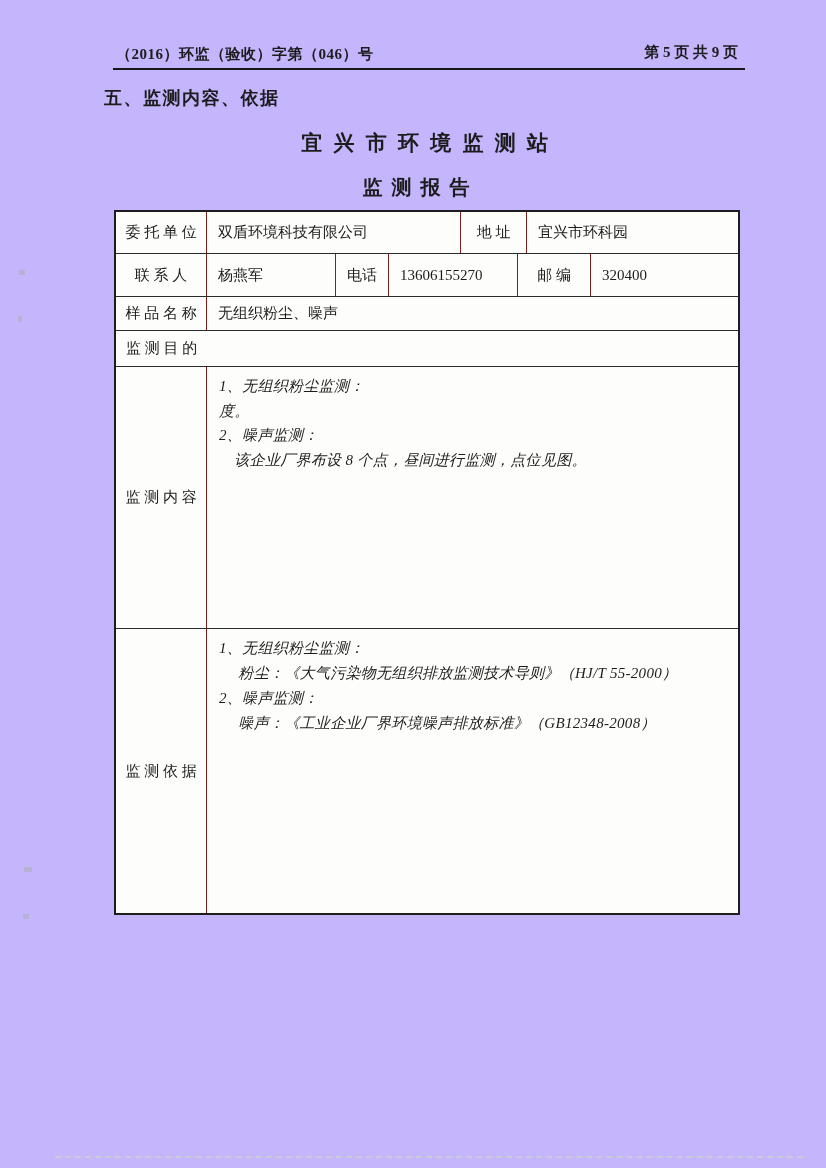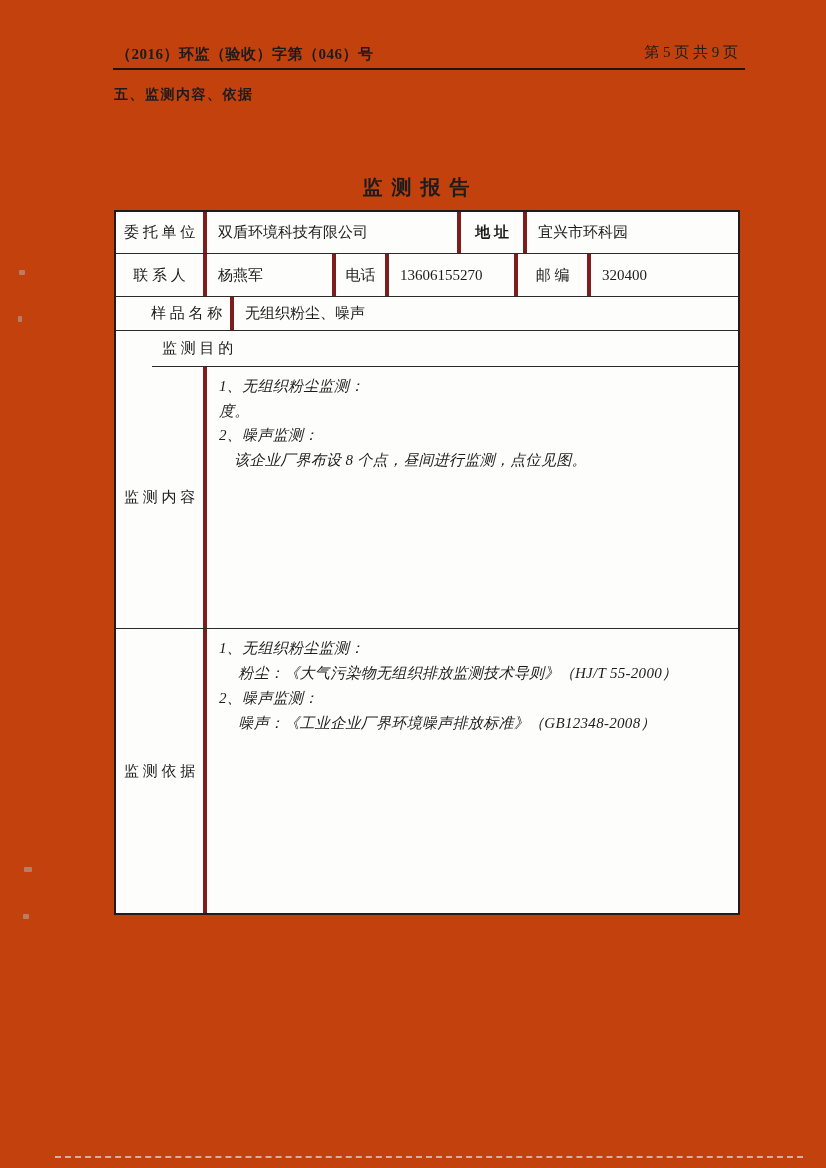--- a/index.html
+++ b/index.html
@@ -1,52 +1,52 @@
 <!DOCTYPE html>
 <html><head>
 <meta charset="utf-8">
 <style>
   * { margin: 0; padding: 0; box-sizing: border-box; }
   html, body { background: #e8e8e8; }
   .page {
     position: relative;
     width: 826px;
     height: 1168px;
-    background: #c2410c;
+    background: #c4b5fd;
     font-family: "Liberation Serif", "DejaVu Serif", serif;
     color: #1c1c1c;
     overflow: hidden;
     margin: 0 auto;
   }
   
   .doc-number {
     position: absolute;
     left: 116px; top: 45px;
     font-size: 15px;
     font-weight: bold;
     letter-spacing: 0.5px;
     white-space: nowrap;
   }
   .page-indicator {
     position: absolute;
     right: 88px; top: 43px;
     font-size: 15px;
-    font-weight: normal;
+    font-weight: bold;
     white-space: nowrap;
   }
   .header-rule {
     position: absolute;
     left: 113px; top: 68px;
     width: 632px; height: 2px;
     background: #161616;
   }
   .section-title {
     position: absolute;
-    left: 114px; top: 86px;
-    font-size: 14px;
+    left: 104px; top: 86px;
+    font-size: 18px;
     font-weight: bold;
     letter-spacing: 1.5px;
     white-space: nowrap;
   }
   .station-title {
     position: absolute;
     left: 26px; top: 129px;
     width: 800px;
     text-align: center;
     font-size: 21px;
@@ -68,21 +68,21 @@
   .report-table {
     position: absolute;
     left: 114px; top: 210px;
     width: 626px;
     border: 2px solid #1d1d1d;
     background: #fdfdfc;
   }
   .t-row { display: flex; border-bottom: 1px solid #2a2a2a; }
   .t-row:last-child { border-bottom: none; }
   .cell {
-    border-right: 4px solid #7f1d1d;
+    border-right: 1px solid #7f1d1d;
     display: flex;
     align-items: center;
     font-size: 15px;
     overflow: hidden;
   }
   .cell:last-child { border-right: none; }
   .cell.label { justify-content: center; text-align: center; white-space: pre; }
   .cell.value { padding-left: 11px; white-space: pre; }
   .cell.grow { flex: 1; }
   .cell.topalign { align-items: flex-start; }
@@ -91,30 +91,30 @@
     font-size: 15px;
     line-height: 24.5px;
     white-space: pre-wrap;
     letter-spacing: 0.3px;
     font-style: italic;
   }
   .basis-block .content-line { line-height: 25px; }
   
   .w-label { width: 91px; min-width: 91px; }
   .w-company { width: 254px; min-width: 254px; }
-  .w-addr-label { width: 66px; min-width: 66px; font-weight: bold; }
+  .w-addr-label { width: 66px; min-width: 66px; }
   .w-name { width: 129px; min-width: 129px; }
   .w-phone-label { width: 53px; min-width: 53px; }
   .w-phone { width: 129px; min-width: 129px; }
   .w-zip-label { width: 73px; min-width: 73px; }
   
   .h-r1 { height: 42px; }
   .h-r2 { height: 43px; }
-  .h-r3 { height: 34px; padding-left: 27px; }
-  .h-r4 { height: 36px; margin-left: 36px; }
+  .h-r3 { height: 34px; }
+  .h-r4 { height: 36px; }
   .h-r5 { height: 262px; }
   .h-r6 { height: 284px; }
   
   .speck {
     position: absolute;
     background: #aeaeae;
     opacity: 0.55;
     border-radius: 1px;
   }
   .speck.s1 { left: 19px; top: 270px; width: 6px; height: 5px; }
@@ -132,20 +132,21 @@
 </head>
 <body>
 
 <div class="page">
 
   <div class="doc-number">（2016）环监（验收）字第（046）号</div>
   <div class="page-indicator">第 5 页 共 9 页</div>
   <div class="header-rule"></div>
 
   <div class="section-title">五、监测内容、依据</div>
+  <div class="station-title">宜 兴 市 环 境 监 测 站</div>
   <div class="report-title">监 测 报 告</div>
 
   <div class="report-table">
 
     <div class="t-row h-r1">
       <div class="cell label w-label">委 托 单 位</div>
       <div class="cell value w-company">双盾环境科技有限公司</div>
       <div class="cell label w-addr-label">地 址</div>
       <div class="cell value grow">宜兴市环科园</div>
     </div>

